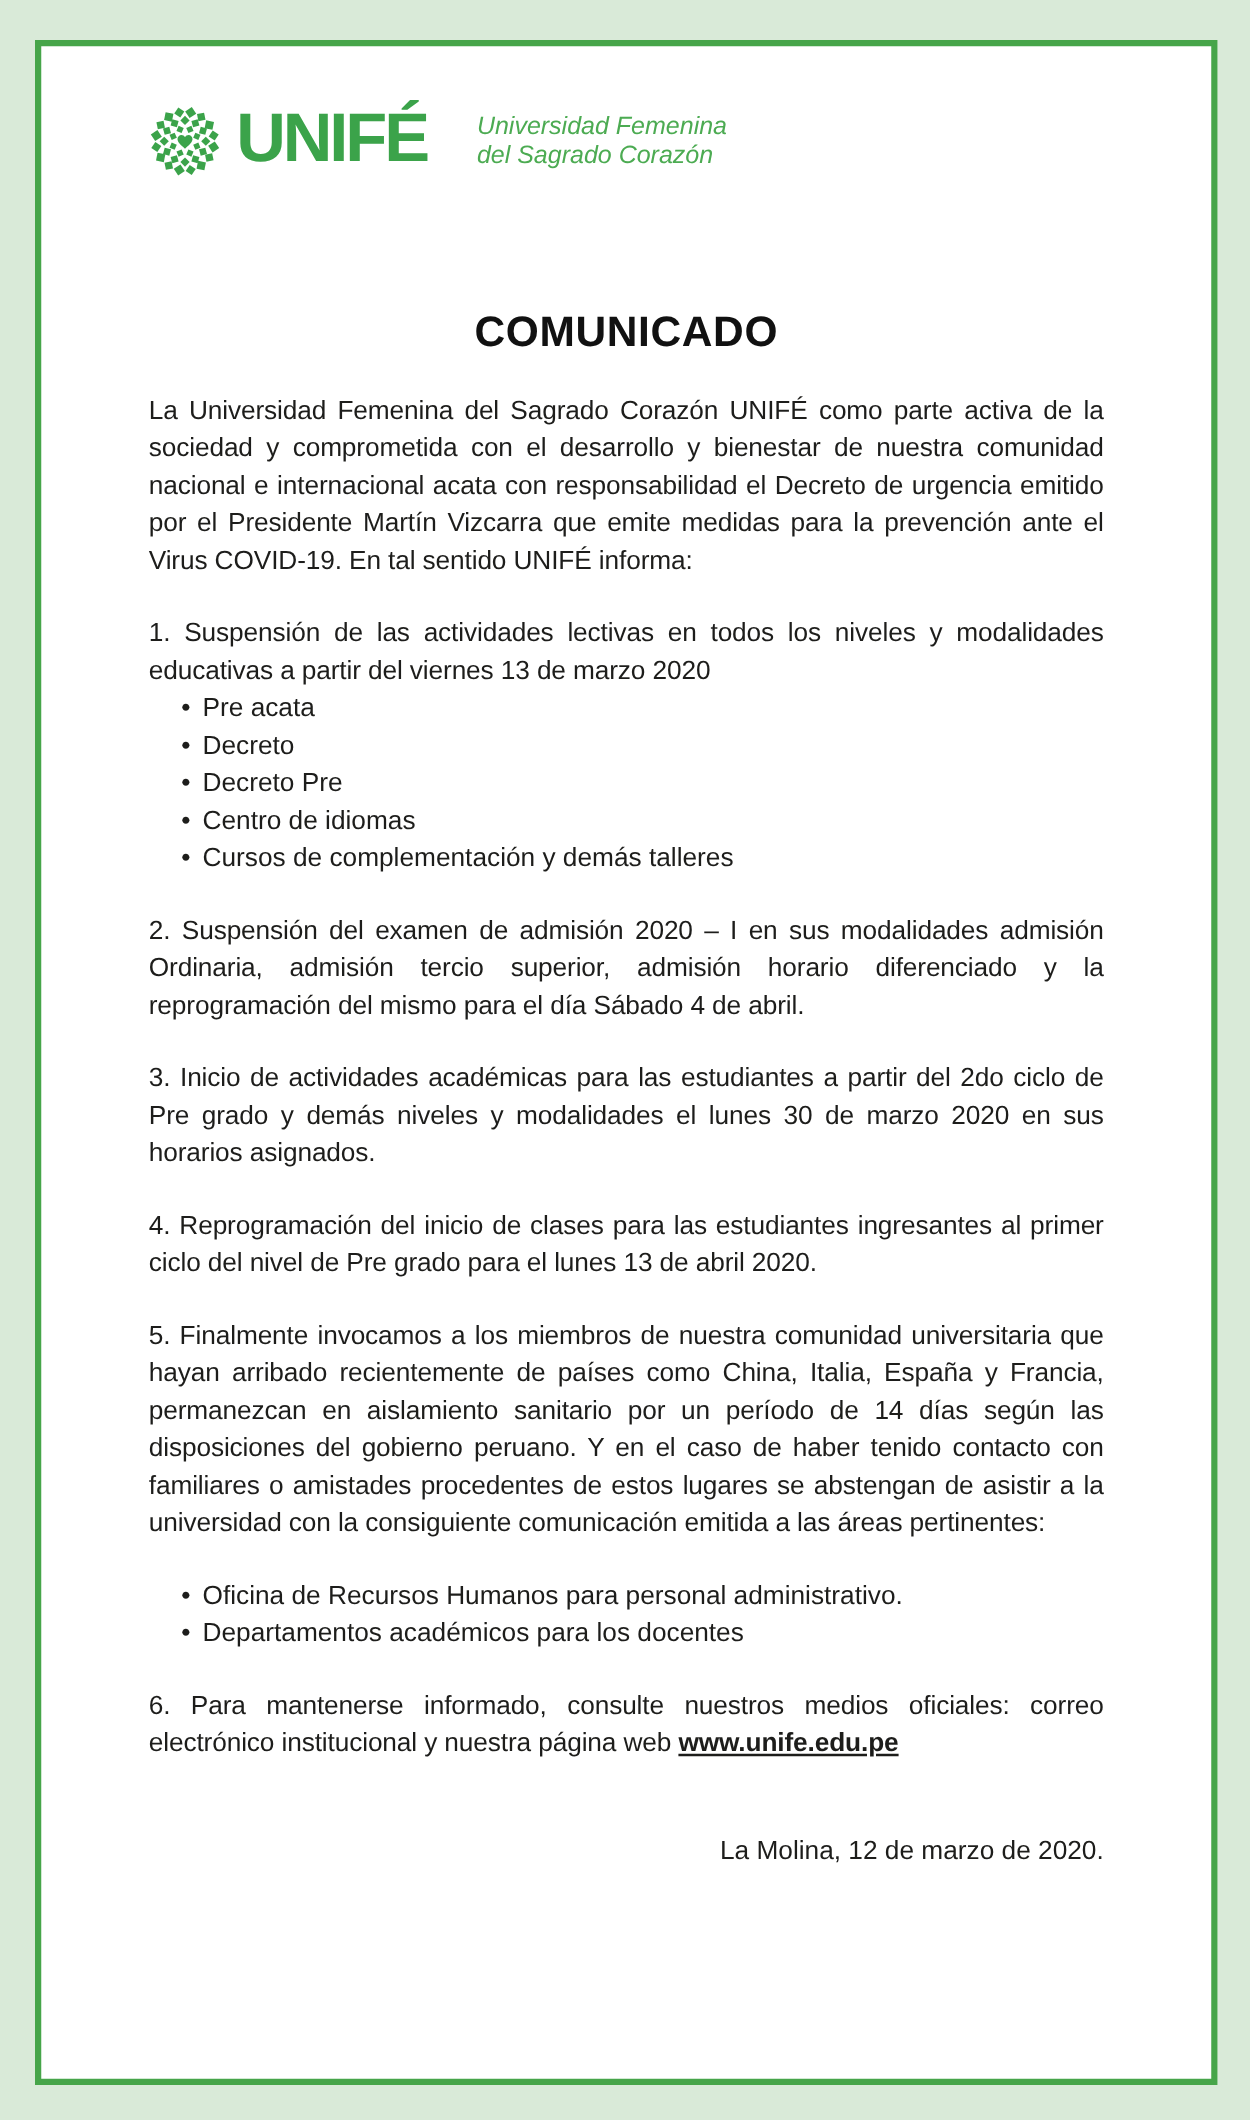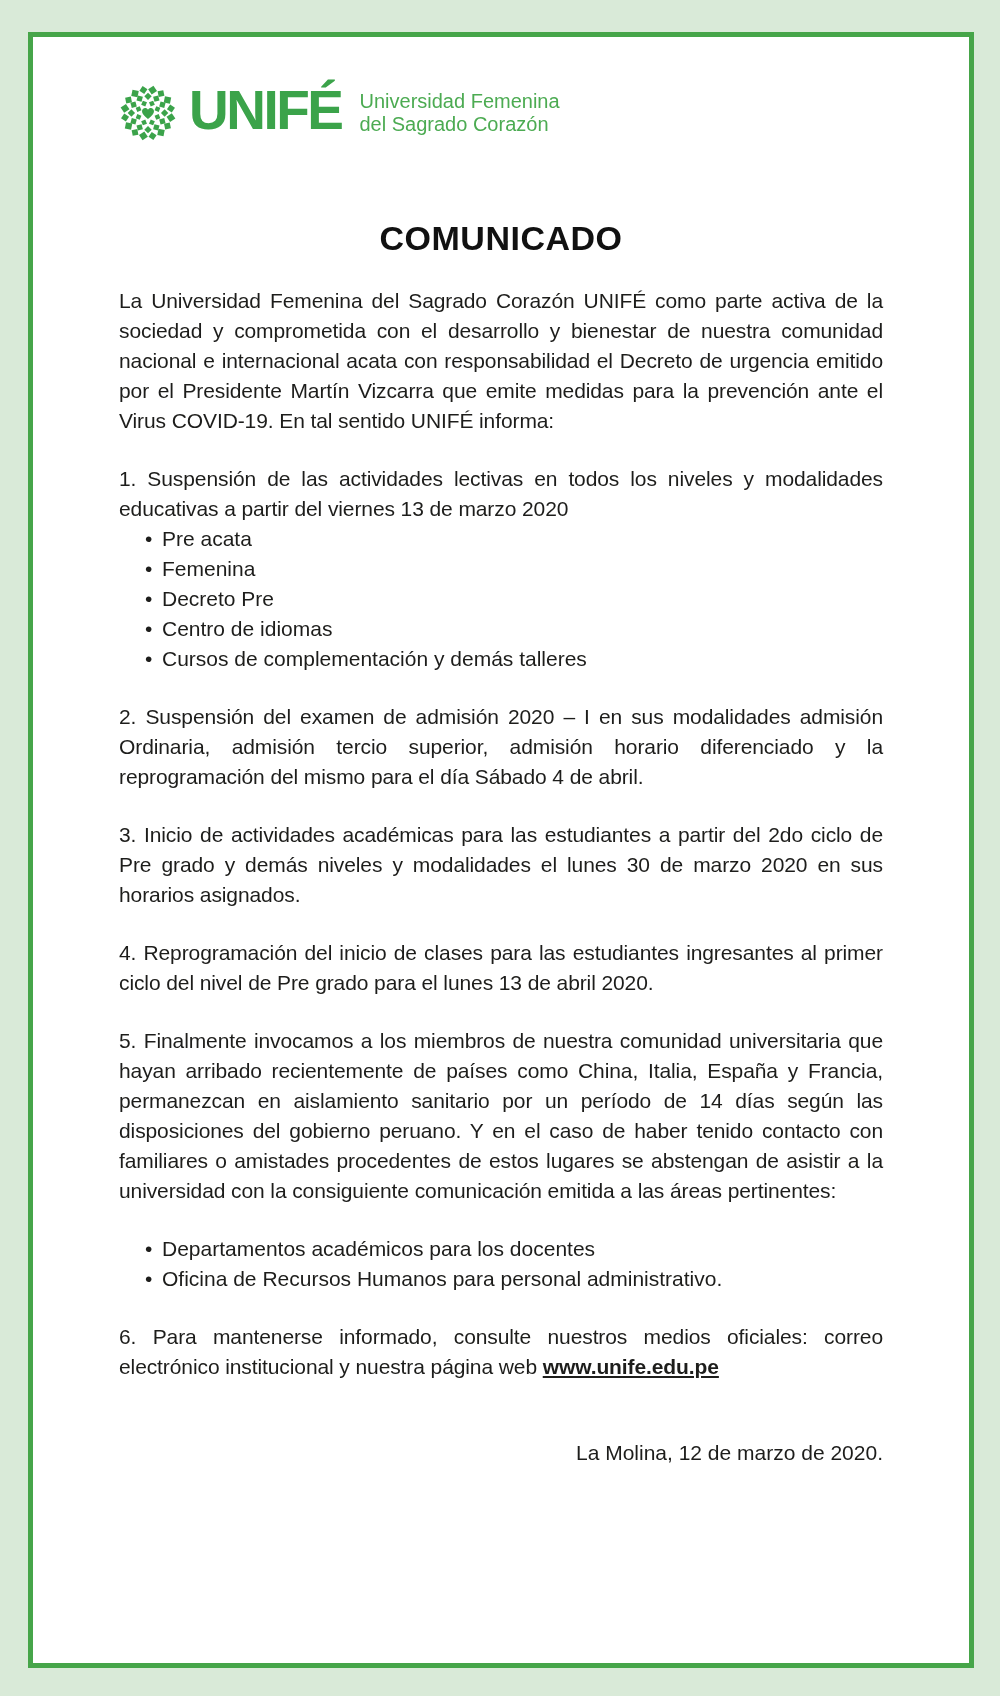--- a/index.html
+++ b/index.html
@@ -44,29 +44,30 @@
   .logo-acronym {
     font-size: 55px;
     font-weight: bold;
     letter-spacing: -2.5px;
     color: var(--logo-green);
     margin-left: 12px;
     line-height: 1;
     padding-bottom: 4px;
   }
   .logo-subtitle {
-    margin-left: 18px;
+    margin-left: 40px;
     font-size: 20px;
     line-height: 23px;
     color: var(--subtitle-green);
     font-weight: 500;
+    font-style: italic;
   }
   
   .doc-title {
-    margin: 76px 0 0 0;
+    margin: 104px 0 0 0;
     text-align: center;
     font-size: 34px;
     line-height: 40px;
     font-weight: bold;
     letter-spacing: 0.5px;
     color: #111111;
   }
   
   .para {
     margin: 28px 0 0 0;
@@ -152,35 +153,35 @@
     </div>
   </header>
 
   <h1 class="doc-title">COMUNICADO</h1>
 
   <p class="para intro">La Universidad Femenina del Sagrado Corazón UNIFÉ como parte activa de la sociedad y comprometida con el desarrollo y bienestar de nuestra comunidad nacional e internacional acata con responsabilidad el Decreto de urgencia emitido por el Presidente Martín Vizcarra que emite medidas para la prevención ante el Virus COVID-19. En tal sentido UNIFÉ informa:</p>
 
   <p class="para">1. Suspensión de las actividades lectivas en todos los niveles y modalidades educativas a partir del viernes 13 de marzo 2020</p>
   <ul class="bullet-list">
     <li><span>Pre acata</span></li>
-    <li><span>Femenina</span></li>
+    <li><span>Decreto</span></li>
     <li><span>Decreto Pre</span></li>
     <li><span>Centro de idiomas</span></li>
     <li><span>Cursos de complementación y demás talleres</span></li>
   </ul>
 
   <p class="para">2. Suspensión del examen de admisión 2020 – I en sus modalidades admisión Ordinaria, admisión tercio superior, admisión horario diferenciado y la reprogramación del mismo para el día Sábado 4 de abril.</p>
 
   <p class="para">3. Inicio de actividades académicas para las estudiantes a partir del 2do ciclo de Pre grado y demás niveles y modalidades el lunes 30 de marzo 2020 en sus horarios asignados.</p>
 
   <p class="para">4. Reprogramación del inicio de clases para las estudiantes ingresantes al primer ciclo del nivel de Pre grado para el lunes 13 de abril 2020.</p>
 
   <p class="para">5. Finalmente invocamos a los miembros de nuestra comunidad universitaria que hayan arribado recientemente de países como China, Italia, España y Francia, permanezcan en aislamiento sanitario por un período de 14 días según las disposiciones del gobierno peruano.  Y en el caso de haber tenido contacto con familiares o amistades procedentes de estos lugares se abstengan de asistir a la universidad con la consiguiente comunicación emitida a las áreas pertinentes:</p>
   <ul class="bullet-list" style="margin-top:28px;">
+    <li><span>Oficina de Recursos Humanos para personal administrativo.</span></li>
     <li><span>Departamentos académicos para los docentes</span></li>
-    <li><span>Oficina de Recursos Humanos para personal administrativo.</span></li>
   </ul>
 
   <p class="para"><span>6. Para mantenerse informado, consulte nuestros medios oficiales: correo electrónico institucional y nuestra página web </span><span class="bold-url">www.unife.edu.pe</span></p>
 
   <p class="date-line">La Molina, 12 de marzo de 2020.</p>
 
 </div>
 
 </body></html>

